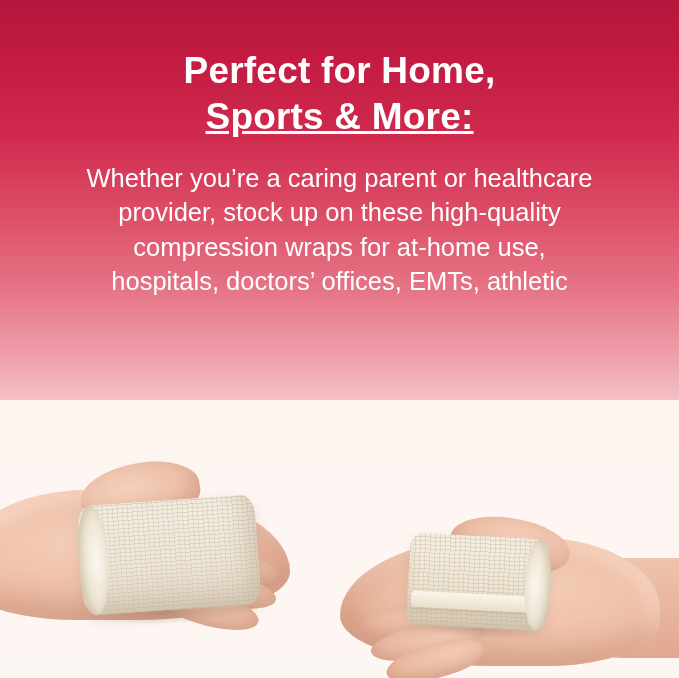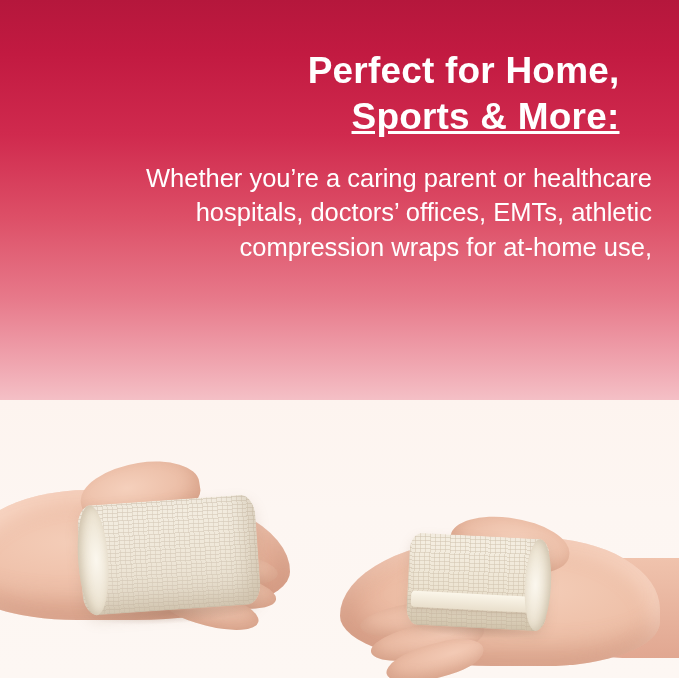--- a/index.html
+++ b/index.html
@@ -34,21 +34,21 @@
         #fde9e7 70%,
         #fdf3ef 77%,
         #fdf6f1 85%,
         #fdf7f2 100%);
   }
   .text-block {
     position: absolute;
     left: 0;
     top: 48px;
     width: 679px;
-    text-align: right;
+    text-align: center;
     color: #ffffff;
   }
   .headline {
     font-size: 37px;
     font-weight: bold;
     line-height: 1.23;
     letter-spacing: 0.2px;
     margin: 0 auto;
     width: 560px;
     color: #ffffff;
@@ -284,22 +284,23 @@
 
   <div class="bg-gradient"></div>
 
   <div class="text-block">
     <h1 class="headline">
       <span class="line1">Perfect for Home,</span>
       <span class="line2">Sports &amp; More:</span>
     </h1>
     <div class="subcopy">
       <span class="sline">Whether you’re a caring parent or healthcare</span>
+      <span class="sline">provider, stock up on these high-quality</span>
+      <span class="sline">compression wraps for at-home use,</span>
       <span class="sline">hospitals, doctors’ offices, EMTs, athletic</span>
-      <span class="sline">compression wraps for at-home use,</span>
     </div>
   </div>
 
   <div class="photo-area">
     <div class="photo-bg"></div>
 
     <div class="hand-left">
       <div class="wrist"></div>
       <div class="palm"></div>
       <div class="finger f1"></div>

